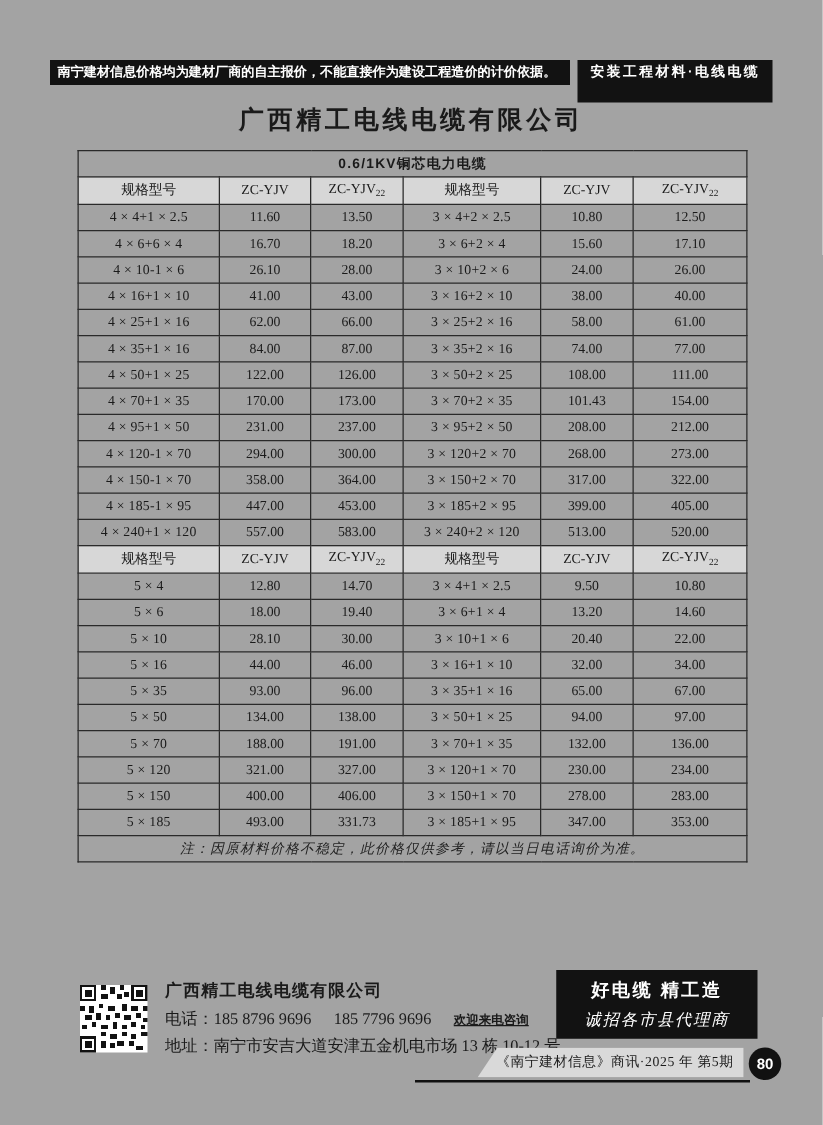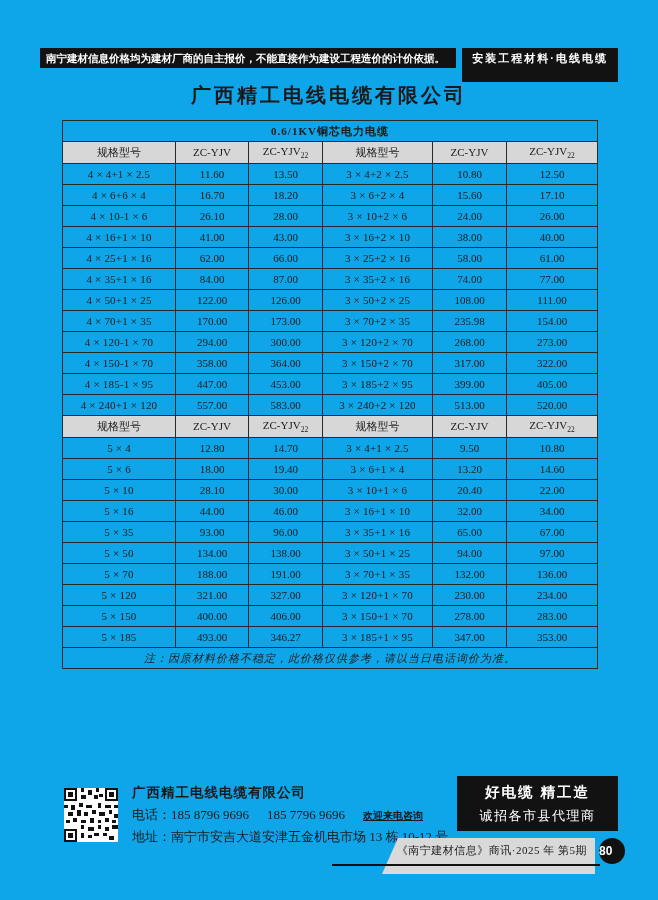--- a/index.html
+++ b/index.html
@@ -1,20 +1,20 @@
 <!DOCTYPE html>
 <html><head>
 <meta charset="utf-8">
 <style>
   html,body{margin:0;padding:0;}
   body{
     width:658px;height:900px;background:#ffffff;position:relative;
     font-family:"Liberation Serif", serif;color:#1a1a1a;overflow:hidden;
   }
-  .page{position:absolute;inset:0;background:#0ea5e9;}
+  .page{position:absolute;inset:0;background:#a3a3a3;}
 
   
   .topbar{position:absolute;left:40px;top:48px;width:578px;display:flex;gap:6px;}
   .disclaimer{
     flex:1;background:#121212;color:#fff;font-family:"Liberation Sans",sans-serif;
     font-weight:bold;font-size:10.5px;line-height:20px;height:20px;padding:0 6px;
     white-space:nowrap;overflow:hidden;
   }
   .category{
     background:#121212;color:#fff;font-family:"Liberation Sans",sans-serif;
@@ -33,63 +33,63 @@
   table.price{
     position:absolute;left:62px;top:120px;width:535px;
     border-collapse:collapse;table-layout:fixed;
     border:1.5px solid #1a1a1a;
   }
   table.price td{
     border:1px solid #2a2a2a;text-align:center;font-size:11px;
     height:20px;padding:0;line-height:1.1;
   }
   td.tbl-title{
-    font-family:Liberation Serif, serif;font-weight:bold;
+    font-family:Liberation Sans, sans-serif;font-weight:bold;
     font-size:13px;height:23px;letter-spacing:1px;
   }
   tr.hdr td{background:#d7d7d7;height:21px;font-size:11px;}
   tr.hdr td sub{font-size:7.5px;}
   td.spec{letter-spacing:0.2px;}
   td.note-cell{
     text-align:left;font-style:italic;font-size:10.5px;
     padding:5px 7px;height:auto;letter-spacing:1px;color:#222;
   }
 
   
   .footer{position:absolute;left:62px;top:784px;width:556px;}
   .qr{position:absolute;left:2px;top:4px;width:54px;height:54px;}
   .contact{position:absolute;left:70px;top:0;width:320px;}
   .contact .co{font-size:13.5px;font-weight:bold;letter-spacing:1px;margin:0 0 4px 0;}
   .contact .line{font-size:13px;margin:0 0 4px 0;white-space:nowrap;}
   .contact .line .gap{display:inline-block;width:18px;}
   .contact .cta{font-weight:bold;font-family:"Liberation Sans",sans-serif;font-size:10px;text-decoration:underline;}
   .promo{
-    position:absolute;right:0;top:-8px;width:157px;background:#121212;color:#fff;
+    position:absolute;right:12px;top:-8px;width:157px;background:#121212;color:#fff;
     text-align:center;padding:7px 2px 6px 2px;
   }
   .promo .l1{
     font-family:"Liberation Sans",sans-serif;font-weight:bold;font-size:14.5px;
     letter-spacing:2px;margin:0 0 5px 0;
   }
   .promo .l2{
-    font-family:"Liberation Serif",serif;font-size:13px;
+    font-family:"Liberation Serif",serif;font-style:italic;font-size:13px;
     letter-spacing:1.5px;margin:0;
   }
 
   
   .issue-strip{
-    position:absolute;left:382px;top:838px;width:213px;height:36px;
+    position:absolute;left:382px;top:838px;width:213px;height:24px;
     background:#d9d9d9;clip-path:polygon(16px 0,100% 0,100% 100%,0 100%);
     font-size:11px;line-height:24px;text-align:right;padding-right:8px;
     box-sizing:border-box;letter-spacing:0.5px;
   }
   .page-circle{
     position:absolute;left:599px;top:838px;width:26px;height:26px;border-radius:50%;
     background:#111;color:#fff;font-family:"Liberation Sans",sans-serif;
-    font-weight:bold;font-size:12px;line-height:26px;
+    font-weight:bold;font-size:12px;line-height:26px;text-align:center;
   }
   .footer-rule{position:absolute;left:332px;top:864px;width:268px;height:2px;background:#111;}
 </style>
 </head>
 <body>
 
 <div class="page">
 
   <div class="topbar">
     <div class="disclaimer">南宁建材信息价格均为建材厂商的自主报价，不能直接作为建设工程造价的计价依据。</div>
@@ -175,22 +175,30 @@
           <td class="num">126.00</td>
           <td class="spec">3 × 50+2 × 25</td>
           <td class="num">108.00</td>
           <td class="num">111.00</td>
         </tr>
         <tr>
           <td class="spec">4 × 70+1 × 35</td>
           <td class="num">170.00</td>
           <td class="num">173.00</td>
           <td class="spec">3 × 70+2 × 35</td>
-          <td class="num">235.98</td>
+          <td class="num">101.43</td>
           <td class="num">154.00</td>
+        </tr>
+        <tr>
+          <td class="spec">4 × 95+1 × 50</td>
+          <td class="num">231.00</td>
+          <td class="num">237.00</td>
+          <td class="spec">3 × 95+2 × 50</td>
+          <td class="num">208.00</td>
+          <td class="num">212.00</td>
         </tr>
         <tr>
           <td class="spec">4 × 120-1 × 70</td>
           <td class="num">294.00</td>
           <td class="num">300.00</td>
           <td class="spec">3 × 120+2 × 70</td>
           <td class="num">268.00</td>
           <td class="num">273.00</td>
         </tr>
         <tr>
@@ -293,21 +301,21 @@
           <td class="spec">5 × 150</td>
           <td class="num">400.00</td>
           <td class="num">406.00</td>
           <td class="spec">3 × 150+1 × 70</td>
           <td class="num">278.00</td>
           <td class="num">283.00</td>
         </tr>
         <tr>
           <td class="spec">5 × 185</td>
           <td class="num">493.00</td>
-          <td class="num">346.27</td>
+          <td class="num">331.73</td>
           <td class="spec">3 × 185+1 × 95</td>
           <td class="num">347.00</td>
           <td class="num">353.00</td>
         </tr>
       </tbody>
     <tbody>
       <tr>
         <td colspan="6" class="note-cell">注：因原材料价格不稳定，此价格仅供参考，请以当日电话询价为准。</td>
       </tr>
     </tbody>

